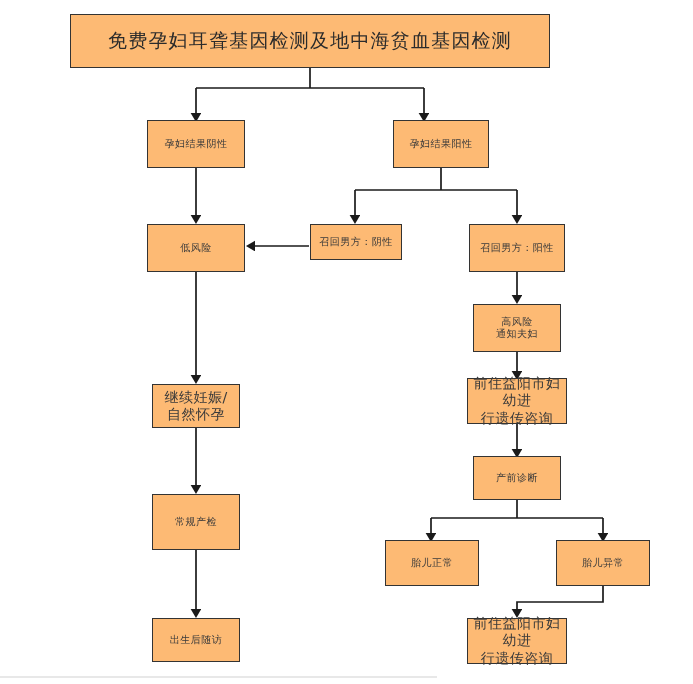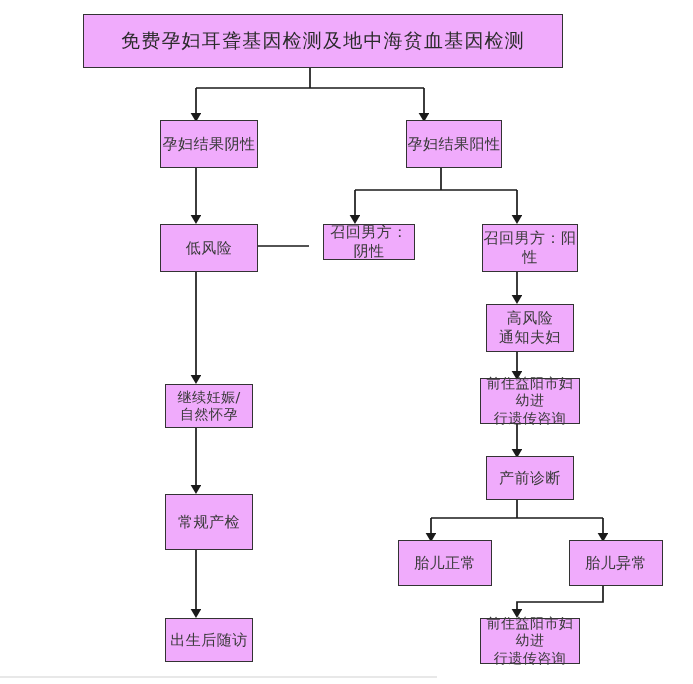--- a/index.html
+++ b/index.html
@@ -18,40 +18,39 @@
     position: absolute;
     left: 0;
     top: 0;
     width: 693px;
     height: 684px;
   }
   .node {
     position: absolute;
     box-sizing: border-box;
     border: 1.6px solid #333333;
-    background: #f0abfc;
+    background: #fdba74;
     color: #3a3a3a;
     display: flex;
     align-items: center;
     justify-content: center;
     text-align: center;
     line-height: 1.25;
     letter-spacing: 0.5px;
     white-space: pre-line;
     z-index: 3;
-    margin-left: 13px;
   }
   .node.title-node {
     font-size: 19px;
     letter-spacing: 1.2px;
     color: #2b2b2b;
     border-width: 1.4px;
   }
   .node.small {
-    font-size: 15px;
+    font-size: 10px;
   }
   .node.tiny {
     font-size: 14px;
   }
   svg.edges {
     position: absolute;
     left: 0;
     top: 0;
     width: 693px;
     height: 684px;

